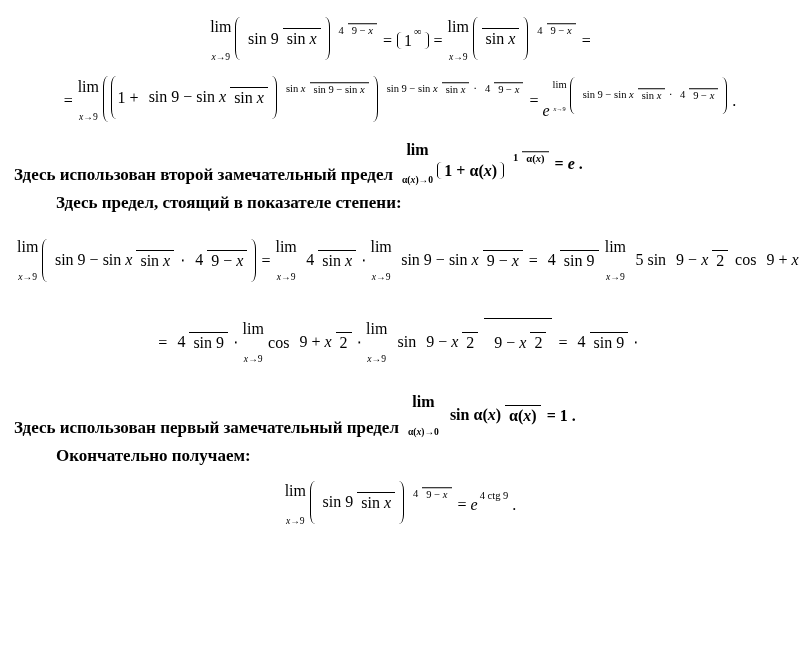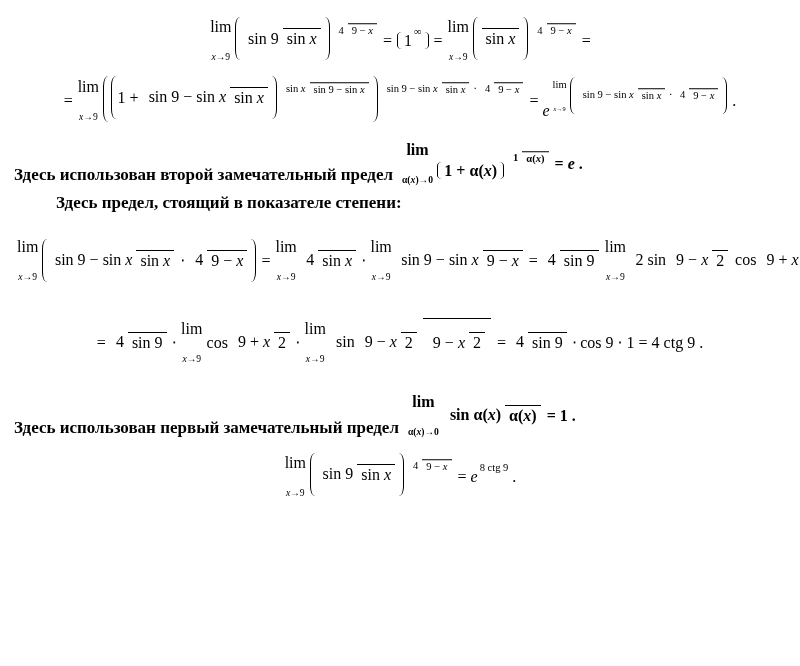--- a/index.html
+++ b/index.html
@@ -298,21 +298,21 @@
         </span>
         <span class="msp" style="width: 0.2em;"></span>
         <span class="munder">
           <span class="mub"><span class="mtxt">lim</span></span>
           <span class="muu"><span class="mtxt"><span class="mit">x</span>→9</span></span>
         </span>
         <span class="msp" style="width: 0.15em;"></span>
         <span class="mfrac">
           <span class="mnum">
             <span class="mrow">
-              <span class="mtxt">2 sin </span>
+              <span class="mtxt">5 sin </span>
               <span class="mfrac">
                 <span class="mnum">
                   <span class="mtxt">9 − <span class="mit">x</span></span>
                 </span>
                 <span class="mden">
                   <span class="mtxt">2</span>
                 </span>
               </span>
               <span class="msp" style="width: 0.3em;"></span>
               <span class="mtxt">cos </span>
@@ -400,26 +400,26 @@
           <span class="mnum">
             <span class="mtxt">4</span>
           </span>
           <span class="mden">
             <span class="mtxt">sin 9</span>
           </span>
         </span>
         <span class="msp" style="width: 0.2em;"></span>
         <span class="mtxt">⋅</span>
         <span class="msp" style="width: 0.2em;"></span>
-        <span class="mtxt">cos 9 ⋅ 1 = 4 ctg 9 .</span>
       </span>
     </div>
 
   <p class="para"><span>Здесь использован первый замечательный предел</span><span class="math inline"><span class="mrow"><span class="munder"><span class="mub"><span class="mtxt">lim</span></span><span class="muu"><span class="mtxt">α(<span class="mit">x</span>)→0</span></span></span><span class="msp" style="width: 0.25em;"></span><span class="mfrac"><span class="mnum"><span class="mtxt">sin α(<span class="mit">x</span>)</span></span><span class="mden"><span class="mtxt">α(<span class="mit">x</span>)</span></span></span><span class="mtxt"> = 1 .</span></span></span></p>
 
+  <p class="para indent"><span>Окончательно получаем:</span></p>
 
   <div class="math display fin">
       <span class="mrow">
         <span class="munder">
           <span class="mub"><span class="mtxt">lim</span></span>
           <span class="muu"><span class="mtxt"><span class="mit">x</span>→9</span></span>
         </span>
         <span class="msp" style="width: 0.1em;"></span>
         <span class="msupw">
           <span class="msbase"><span class="mpar">
@@ -441,19 +441,19 @@
                 <span class="mtxt">4</span>
               </span>
               <span class="mden">
                 <span class="mtxt">9 − <span class="mit">x</span></span>
               </span>
             </span></span>
         </span>
         <span class="mtxt"> = </span>
         <span class="msupw">
           <span class="msbase"><span class="mtxt"><span class="mit">e</span></span></span>
-          <span class="msup"><span class="mtxt">8 ctg 9</span></span>
+          <span class="msup"><span class="mtxt">4 ctg 9</span></span>
         </span>
         <span class="mtxt"> .</span>
       </span>
     </div>
 
 </div>
 
 </body></html>

